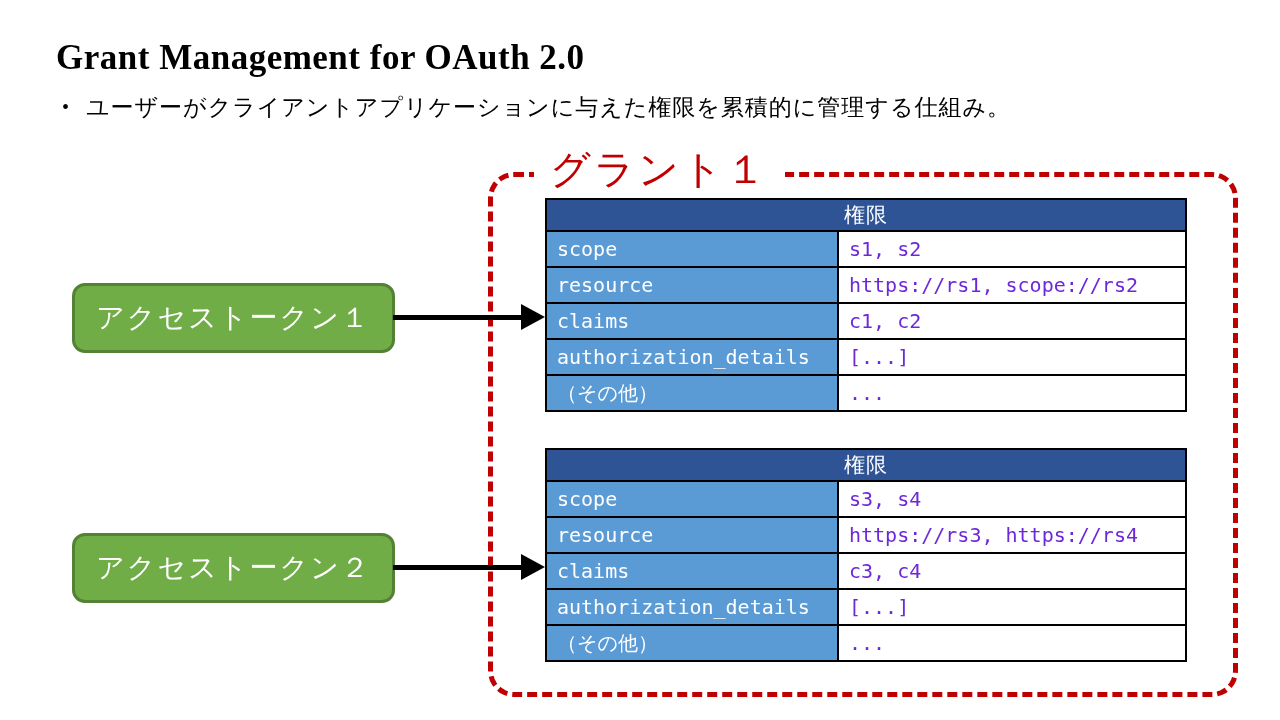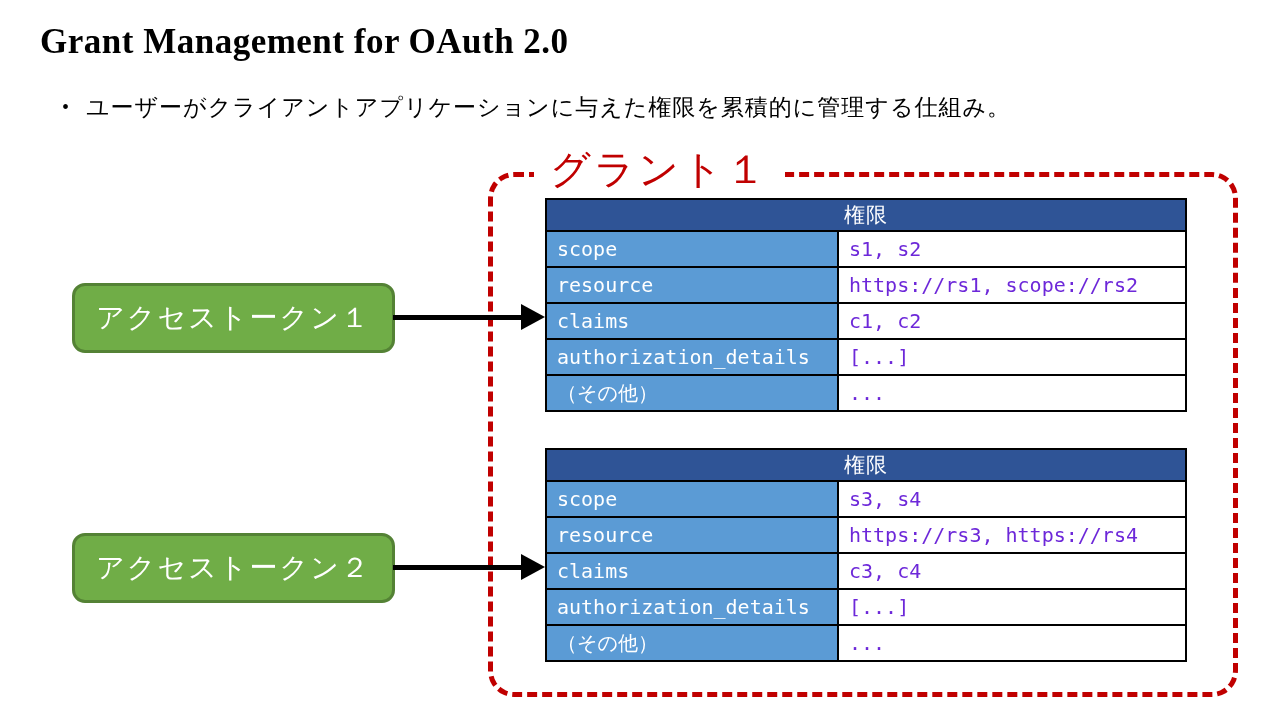--- a/index.html
+++ b/index.html
@@ -11,21 +11,21 @@
   }
   *{box-sizing:border-box;}
   html,body{margin:0;padding:0;}
   body{
     width:1280px;height:720px;position:relative;overflow:hidden;
     background:#ffffff;
     font-family:"Liberation Sans",sans-serif;
     color:#000;
   }
   .title{
-    position:absolute;left:40px;top:22px;margin:0;
+    position:absolute;left:40px;top:22px;margin:16px;
     font-family:"Liberation Serif","DejaVu Serif",serif;
     font-weight:bold;font-size:35px;letter-spacing:0.5px;
   }
   .bullet-line{
     position:absolute;left:62px;top:92px;
     font-family:"Liberation Serif","DejaVu Serif",serif;
     font-size:23px;letter-spacing:1px;
     display:flex;align-items:center;
   }
   .bullet-dot{font-size:20px;margin-right:16px;}

